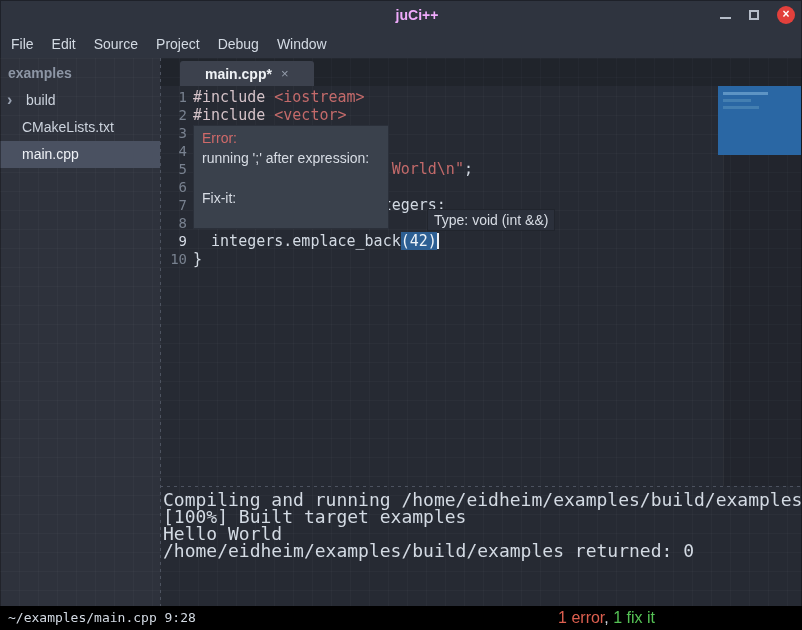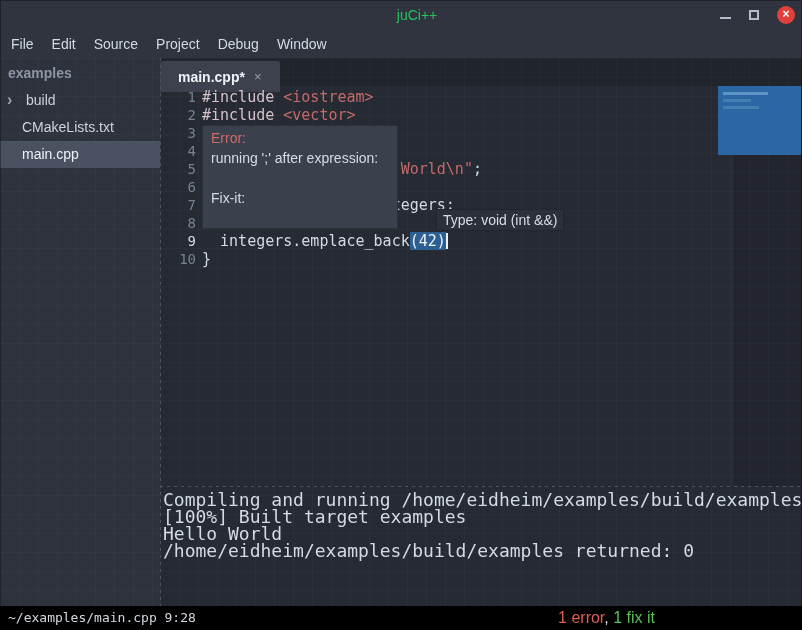--- a/index.html
+++ b/index.html
@@ -3,21 +3,21 @@
 <meta charset="utf-8">
 <style>
   * { margin:0; padding:0; box-sizing:border-box; }
   html,body { width:802px; height:630px; }
   body { font-family:"Liberation Sans","DejaVu Sans",sans-serif; background:#262a33; position:relative; overflow:hidden; }
   .window { position:absolute; inset:0; }
   .window::after { content:""; position:absolute; inset:0; box-shadow:inset 0 0 0 1px rgba(0,0,0,0.35); pointer-events:none; z-index:50; }
 
   
   .titlebar { position:absolute; top:0; left:0; right:0; height:30px; background:#2f343f; text-align:center; }
-  .title { line-height:30px; font-size:14px; font-weight:normal; color:#22c55e;margin-left:32px; }
+  .title { line-height:30px; font-size:14px; font-weight:bold; color:#f0abfc;margin-left:32px; }
   .win-btn { position:absolute; top:0; width:24px; height:30px; cursor:default; }
   .win-btn.min { right:64px; }
   .win-btn.restore { right:36px; }
   .win-btn.close { right:4px; }
   .min-glyph { position:absolute; left:6px; top:17px; width:11px; height:2px; background:#b6bdc9; }
   .restore-glyph { position:absolute; left:7px; top:10px; width:10px; height:10px; border:2px solid #b6bdc9; }
   .close-glyph { position:absolute; top:6px; left:3px; width:18px; height:18px; border-radius:50%; background:#e2403c; color:#fff; font-size:12px; line-height:17px; text-align:center; font-weight:bold; }
 
   
   .menubar { position:absolute; top:30px; left:0; right:0; height:28px; background:#2f343f; display:flex; align-items:center; padding-left:2px; }
@@ -31,26 +31,26 @@
   .sidebar { position:absolute; left:0; top:0; width:160px; bottom:0; background-color:#2e323c; }
   .sidebar-header { padding:7px 8px 6px; font-size:14px; font-weight:bold; color:#8d96a5; }
   .tree-item { position:relative; height:27px; line-height:27px; font-size:14px; color:#ccd3dd; padding-left:22px; cursor:default; }
   .tree-item.has-exp { padding-left:26px; }
   .tree-item.selected { background:#4a5161; color:#eef1f6; }
   .expander { position:absolute; left:7px; top:-1px; font-size:16px; color:#9aa3b2; font-weight:bold; }
 
   
   .pane-right { position:absolute; left:160px; top:0; right:0; bottom:0; background-color:#262a33; }
   .tabbar { position:absolute; top:0; left:0; right:0; height:28px; background:rgba(0,0,0,0.14); }
-  .tab { position:absolute; left:0; top:3px; height:31px; background:#3c414d; border-radius:3px 3px 0 0; display:flex; align-items:center; padding:0 18px; cursor:default; }
+  .tab { position:absolute; left:20px; top:3px; height:25px; background:#3c414d; border-radius:3px 3px 0 0; display:flex; align-items:center; padding:0 25px; cursor:default; }
   .tab-label { font-size:14px; font-weight:bold; color:#eef1f5; }
   .tab-close { margin-left:9px; font-size:13px; color:#959eac; }
 
   
-  .editor { position:absolute; top:28px; left:12px; right:0; height:400px;text-decoration:underline; }
+  .editor { position:absolute; top:28px; left:3px; right:0; height:400px;text-decoration:underline; }
   .margin-tint { position:absolute; top:0; bottom:0; left:560px; right:0; background:rgba(0,0,0,0.10); border-left:1px solid rgba(255,255,255,0.05); pointer-events:none; }
   .code-area { position:absolute; top:2px; left:0; right:0; font-family:"DejaVu Sans Mono",monospace; font-size:15px; }
   .code-row { height:18px; line-height:18px; white-space:pre; position:relative; }
   .gutter-num { display:inline-block; width:24px; text-align:right; font-size:14px; color:#78818f; }
   .code-text { padding-left:6px; color:#d3dae3; }
   .code-row.current .gutter-num { color:#d6dce6; }
   .code-row.current::before { content:""; position:absolute; left:30px; right:82px; top:0; bottom:0; background:rgba(0,0,0,0.22); z-index:-1; }
   .tok-pp { color:#d4c2c8; }
   .tok-str { color:#c36a6a; }
   .tok-kw { color:#c678bd; }

